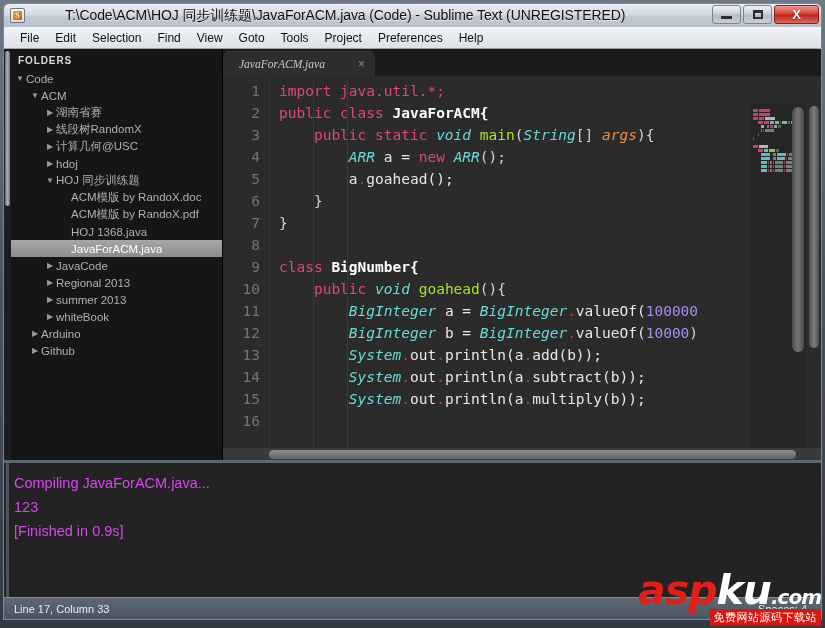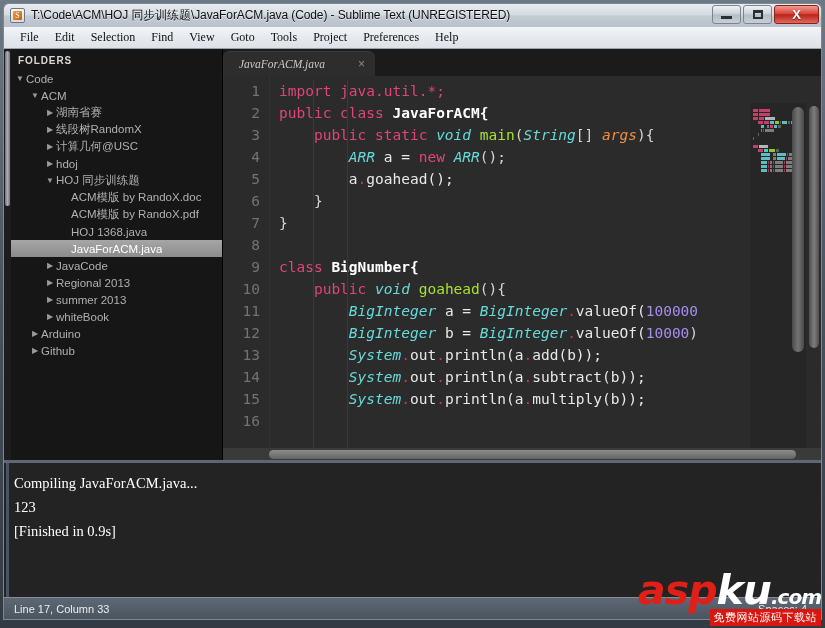--- a/index.html
+++ b/index.html
@@ -38,24 +38,25 @@
     margin-right: 6px; flex: 0 0 auto;
   }
   .title-icon i {
     display:block; width: 9px; height: 9px;
     background: linear-gradient(135deg,#f0a030,#c06010);
     border-radius: 1px;
     font-style: normal; font-size: 8px; color:#fff; line-height:9px; text-align:center;
     font-family: "Liberation Serif", serif;
   }
   .title-text {
-    font-size: 12px; color: #0f0f0f;
+    font-size: 14px; color: #0f0f0f;
     white-space: nowrap;
     letter-spacing: -0.1px;
     text-shadow: 0 1px 0 rgba(255,255,255,.6);
+    margin-left: 34px;
   }
   .win-buttons {
     position: absolute; right: 2px; top: 1px;
     display: flex; gap: 2px; align-items: center;
   }
   .win-btn {
     width: 29px; height: 19px;
     border: 1px solid #7b858f;
     border-radius: 3px;
     background: linear-gradient(180deg,#f0f2f5 0%,#cdd3da 45%,#b5bdc6 52%,#c8ced6 100%);
@@ -80,21 +81,20 @@
     border-right: 1px solid #7d8791;
     border-bottom: 1px solid #9aa3ac;
     display: flex; align-items: center;
     padding-left: 8px;
   }
   .menu-item {
     font-size: 12px; color: #101010;
     padding: 2px 8px;
     white-space: nowrap;
     cursor: default;
-    font-family: Liberation Serif, serif;
   }
 
   
   .body-wrap {
     height: 548px;
     display: flex; flex-direction: column;
     border-left: 1px solid #7d8791;
     border-right: 1px solid #7d8791;
     background: #1a1a1a;
   }
@@ -271,24 +271,24 @@
   
   .console {
     flex: 1 1 auto;
     background: #232323;
     border-top: 3px solid #5e6873;
     position: relative;
     padding: 8px 0 0 10px;
     overflow: hidden;
   }
   .console-line {
-    font-family: Liberation Serif, serif;
+    font-family: Liberation Sans, sans-serif;
     font-size: 14.5px;
     line-height: 24px;
-    color: #ffffff;
+    color: #d946ef;
     white-space: pre;
   }
   .console-rail {
     position: absolute; left: 2px; top: 0; bottom: 0; width: 3px;
     background: #4a5460;
   }
 
   
   .statusbar {
     height: 23px;

